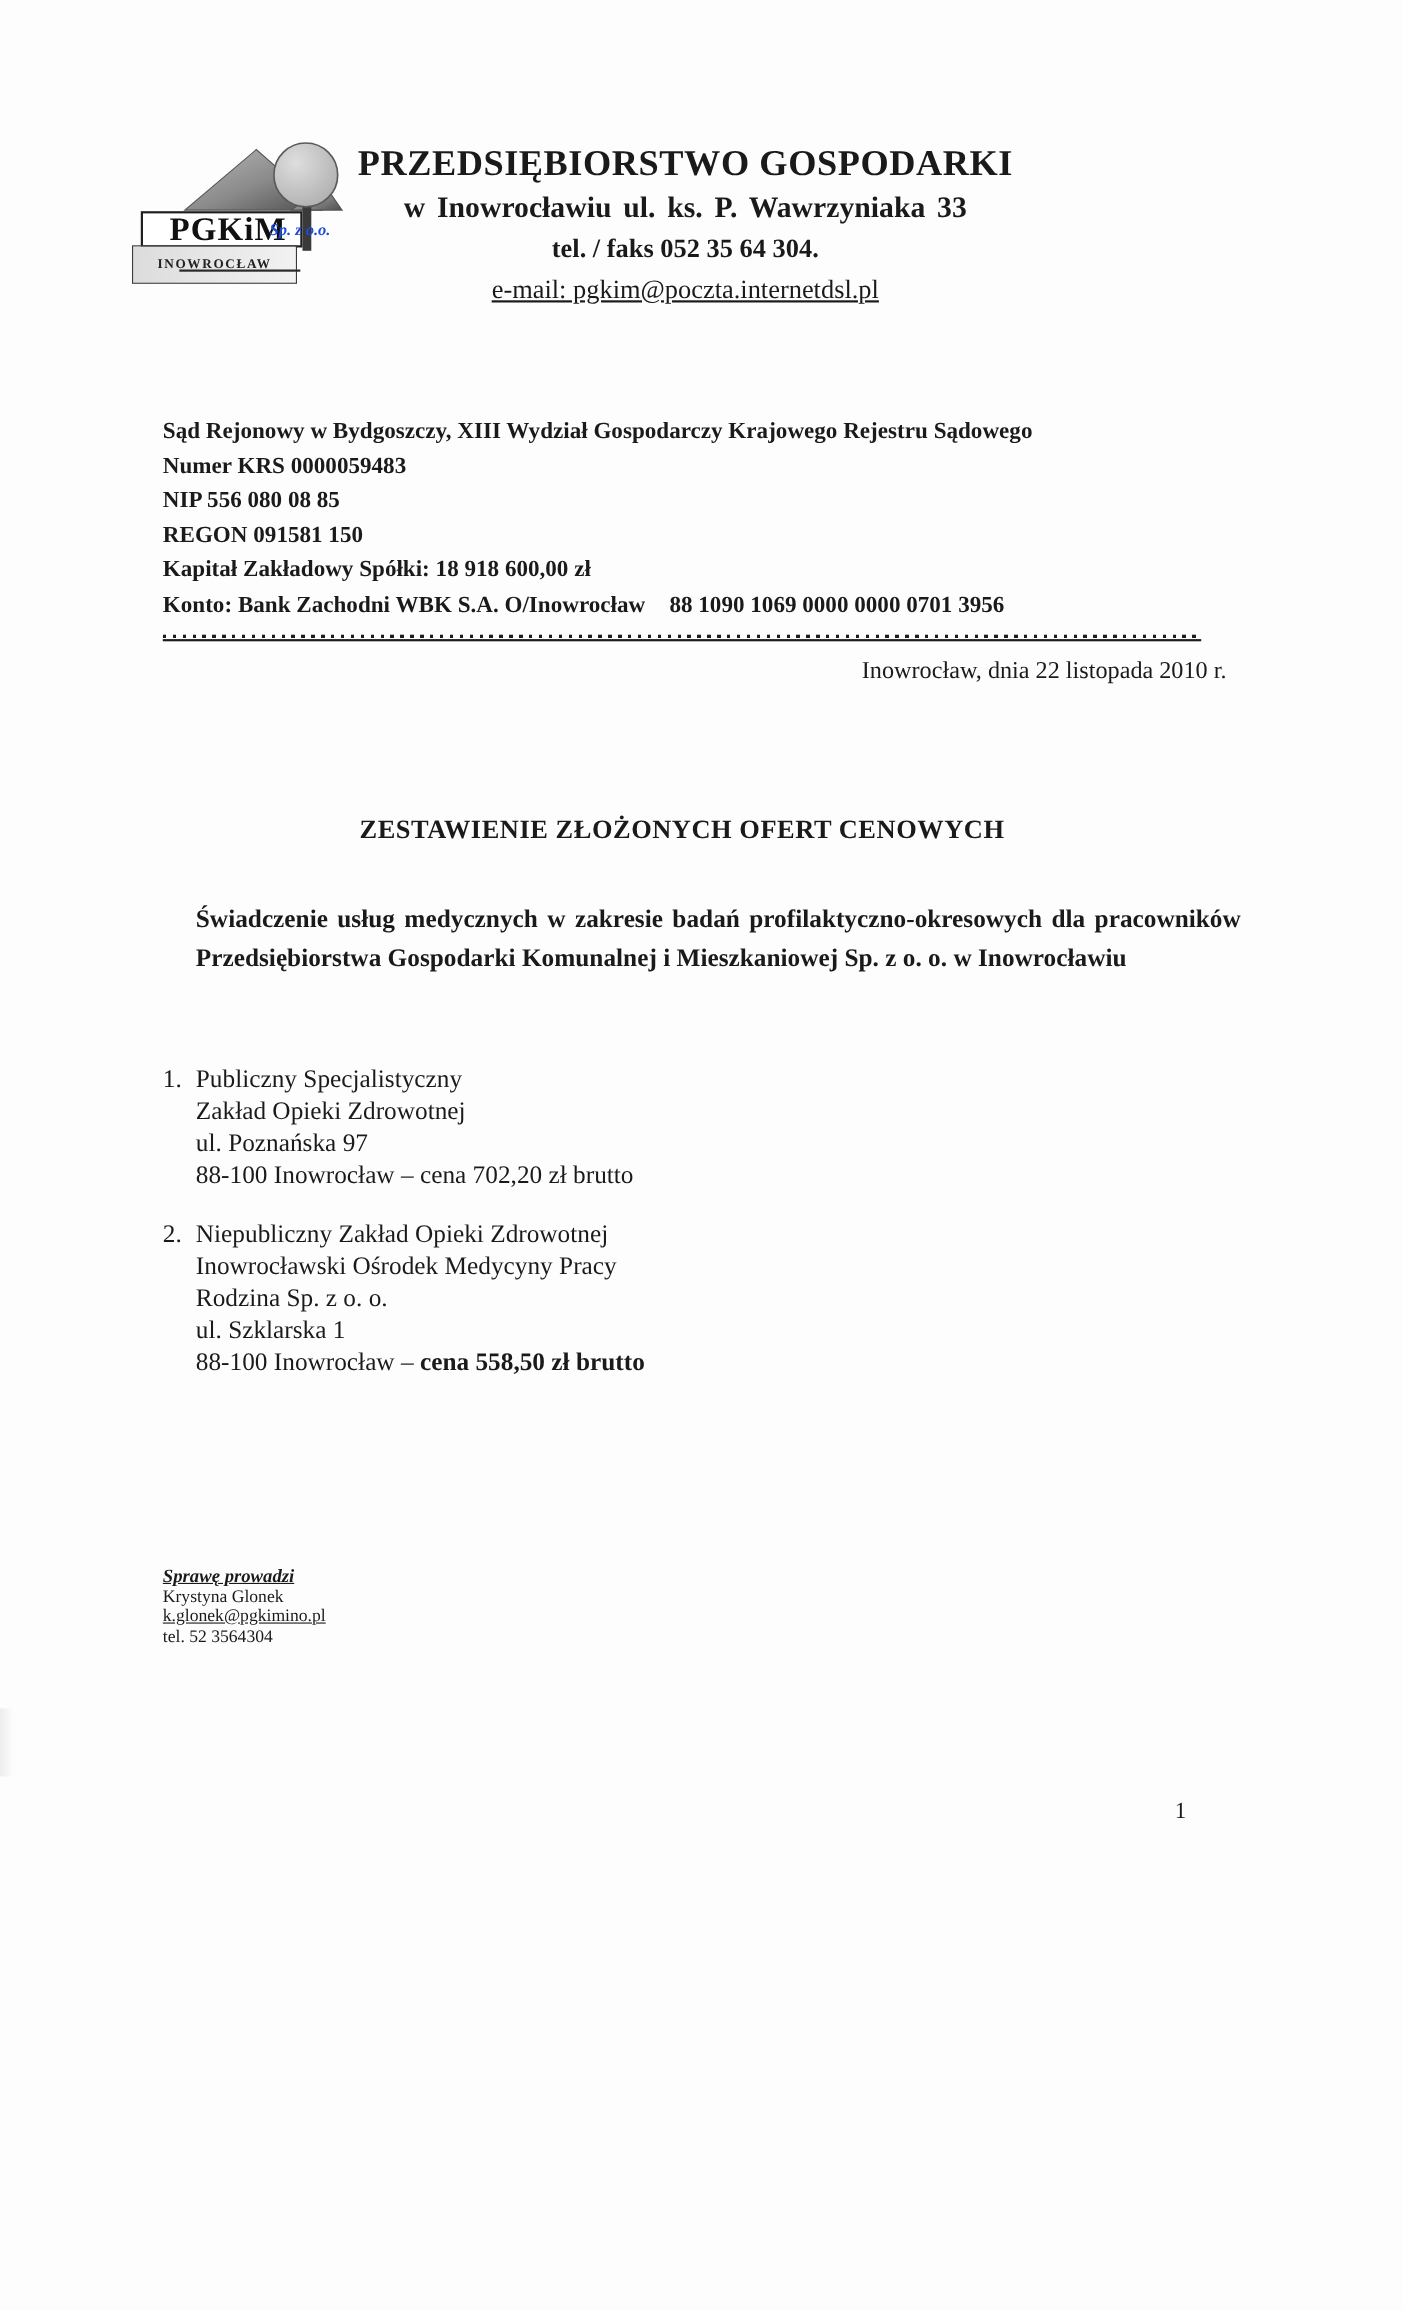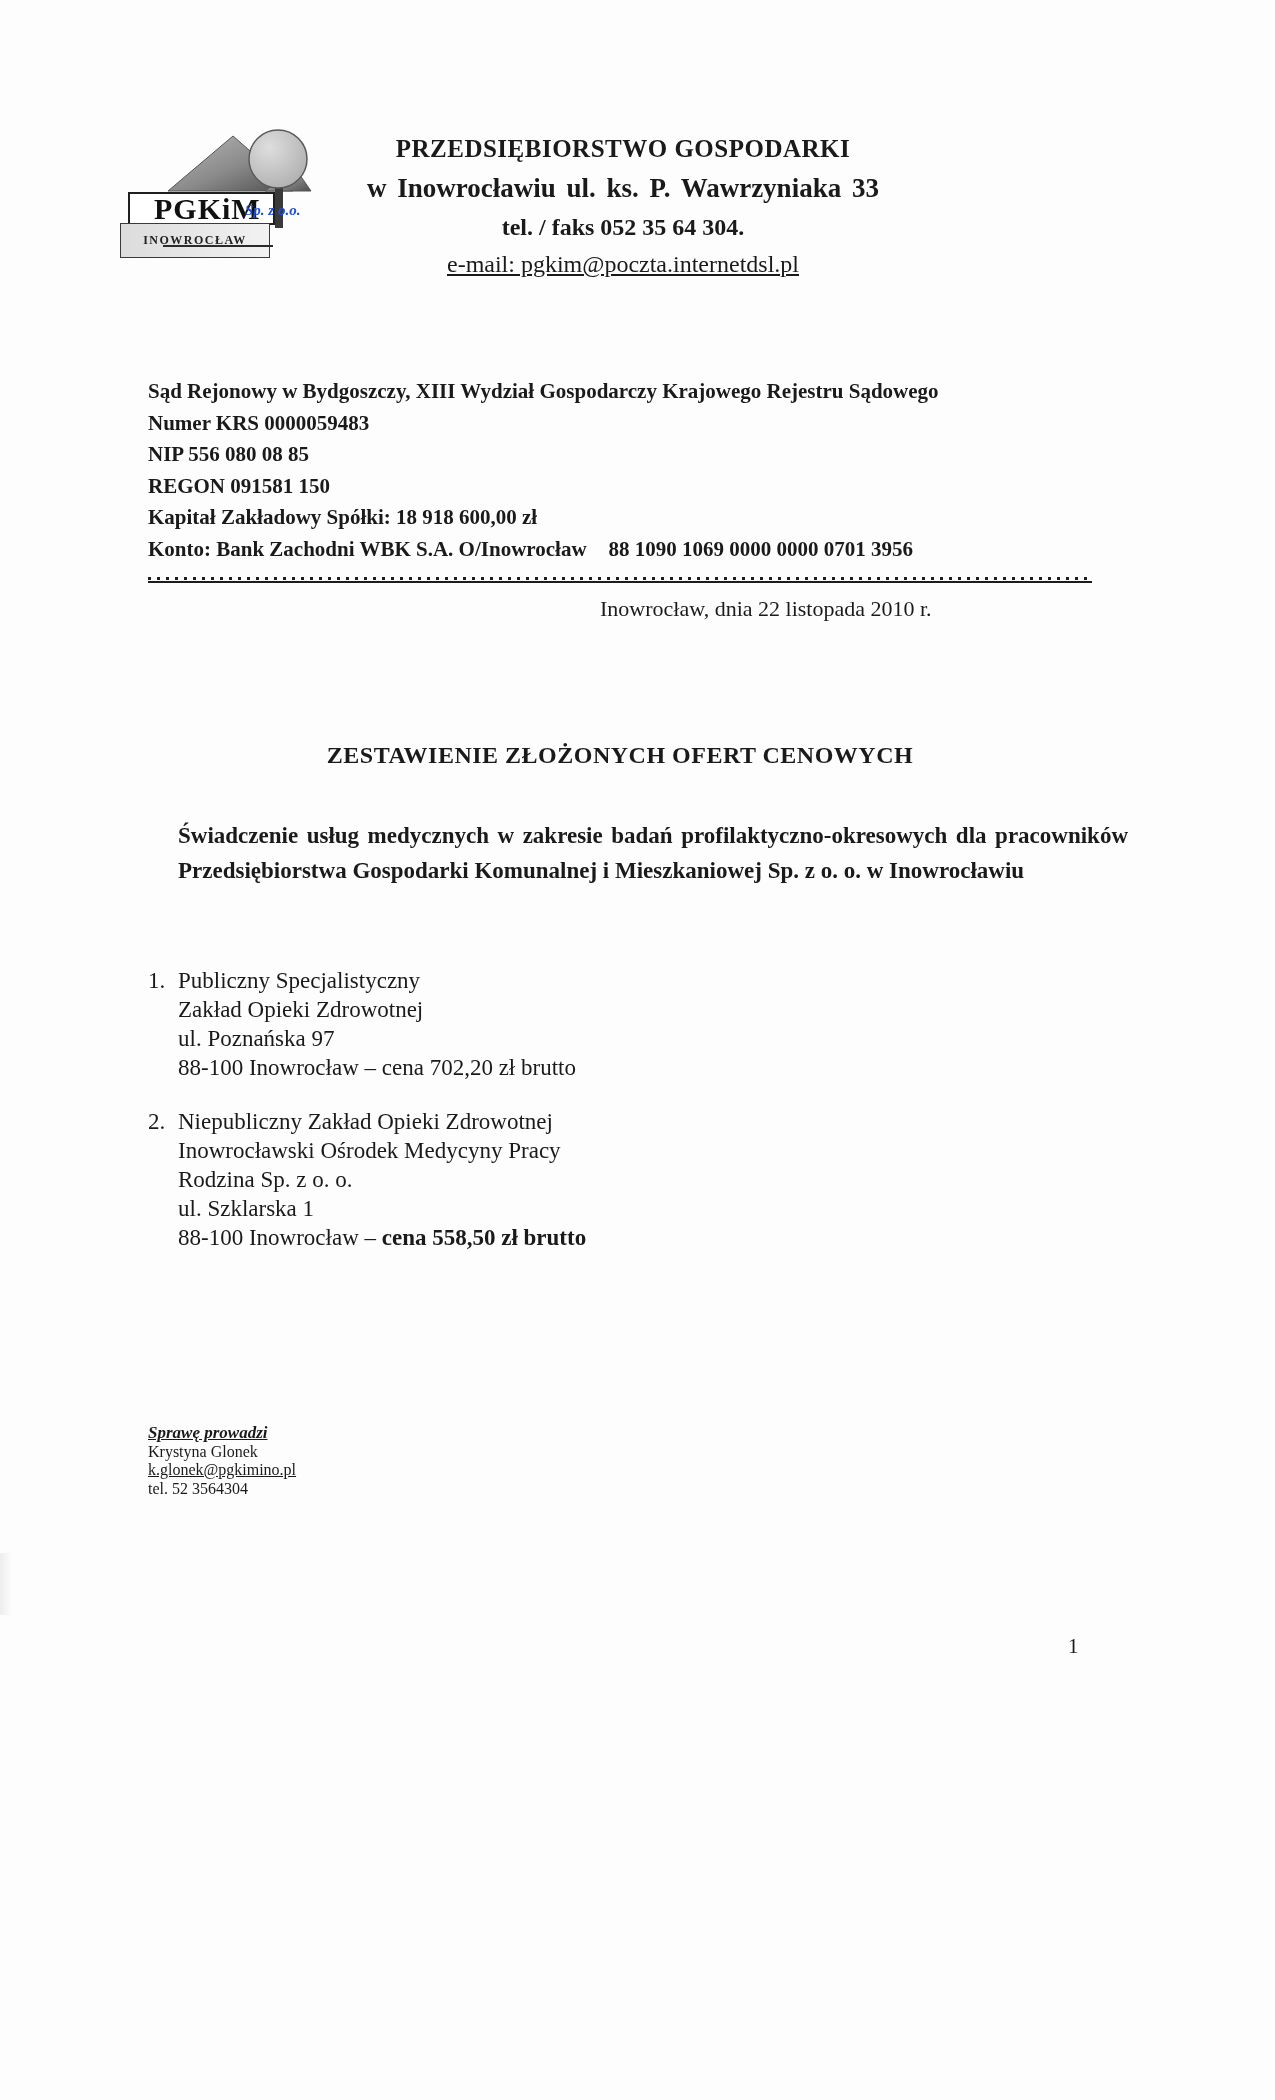--- a/index.html
+++ b/index.html
@@ -43,21 +43,21 @@
   .logo-underline {
     position: absolute; left: 48px; top: 119px; width: 110px; height: 0;
     border-top: 2px solid #2a2a2a; z-index: 3;
   }
 
   
   .letterhead {
     position: absolute; left: 303px; top: 130px; width: 640px;
     text-align: center;
   }
-  .lh-1, .lh-2 { font-size: 25px; font-weight: bold; line-height: 38px; letter-spacing: 0.5px; }
+  .lh-1, .lh-2 { font-size: 33px; font-weight: bold; line-height: 38px; letter-spacing: 0.5px; }
   .lh-3 { font-size: 27px; font-weight: bold; line-height: 40px; word-spacing: 4px; }
   .lh-4 { font-size: 24px; font-weight: bold; line-height: 38px; }
   .lh-email { font-size: 24px; line-height: 36px; text-decoration: underline; }
 
   
   .registry {
     position: absolute; left: 148px; top: 376px; width: 1000px;
     font-size: 21px; font-weight: bold; line-height: 31.5px;
   }
   .registry .acct-num { margin-left: 22px; }
@@ -67,21 +67,21 @@
     position: absolute; left: 148px; top: 577px; width: 944px; height: 6px;
     background-image: repeating-linear-gradient(to right, #1c1c1c 0 3px, transparent 3px 9px);
     background-size: 100% 3px;
     background-repeat: no-repeat;
     border-bottom: 2px solid #1c1c1c;
   }
 
   
   .date-line {
     position: absolute; left: 600px; top: 596px; width: 515px;
-    font-size: 22px;
+    text-align: right; font-size: 22px;
   }
   .doc-title {
     position: absolute; left: 148px; top: 742px; width: 944px;
     text-align: center; font-size: 24px; font-weight: bold; letter-spacing: 0.5px;
   }
   .subject {
     position: absolute; left: 146px; top: 818px; width: 950px;
     font-size: 23px; font-weight: bold; line-height: 35px;
     text-align: justify; text-align-last: left; margin-left: 32px;
   }

